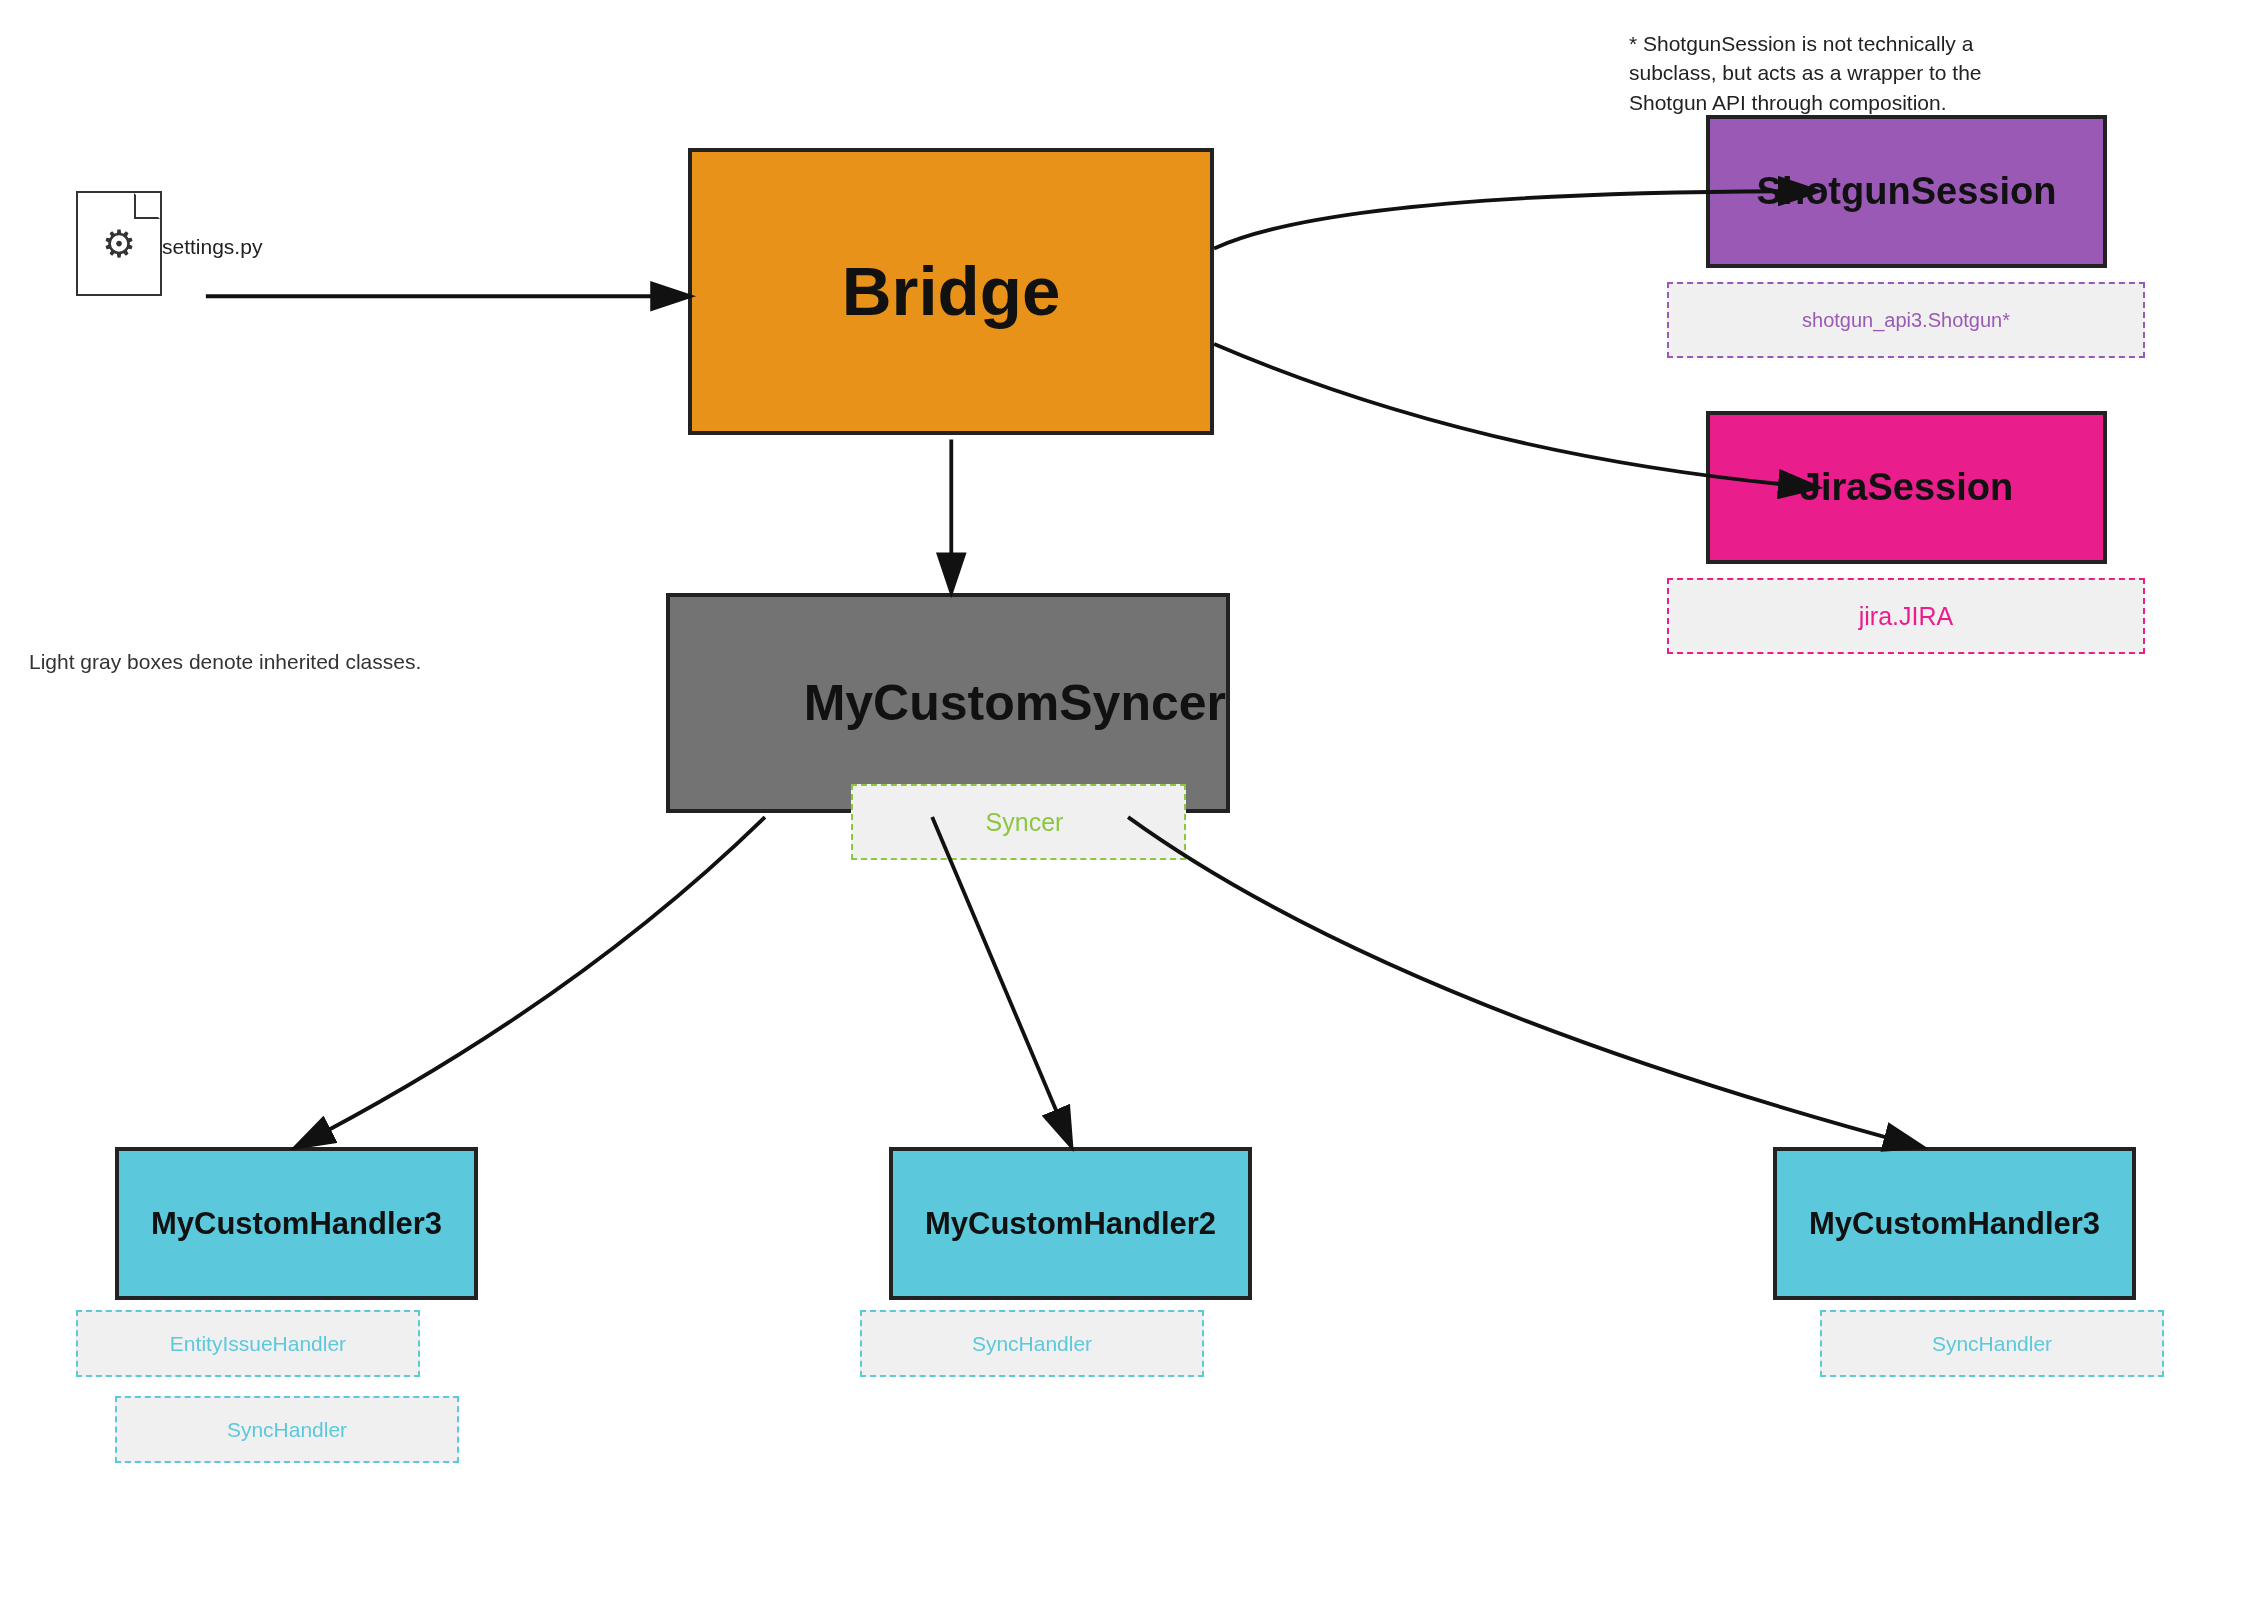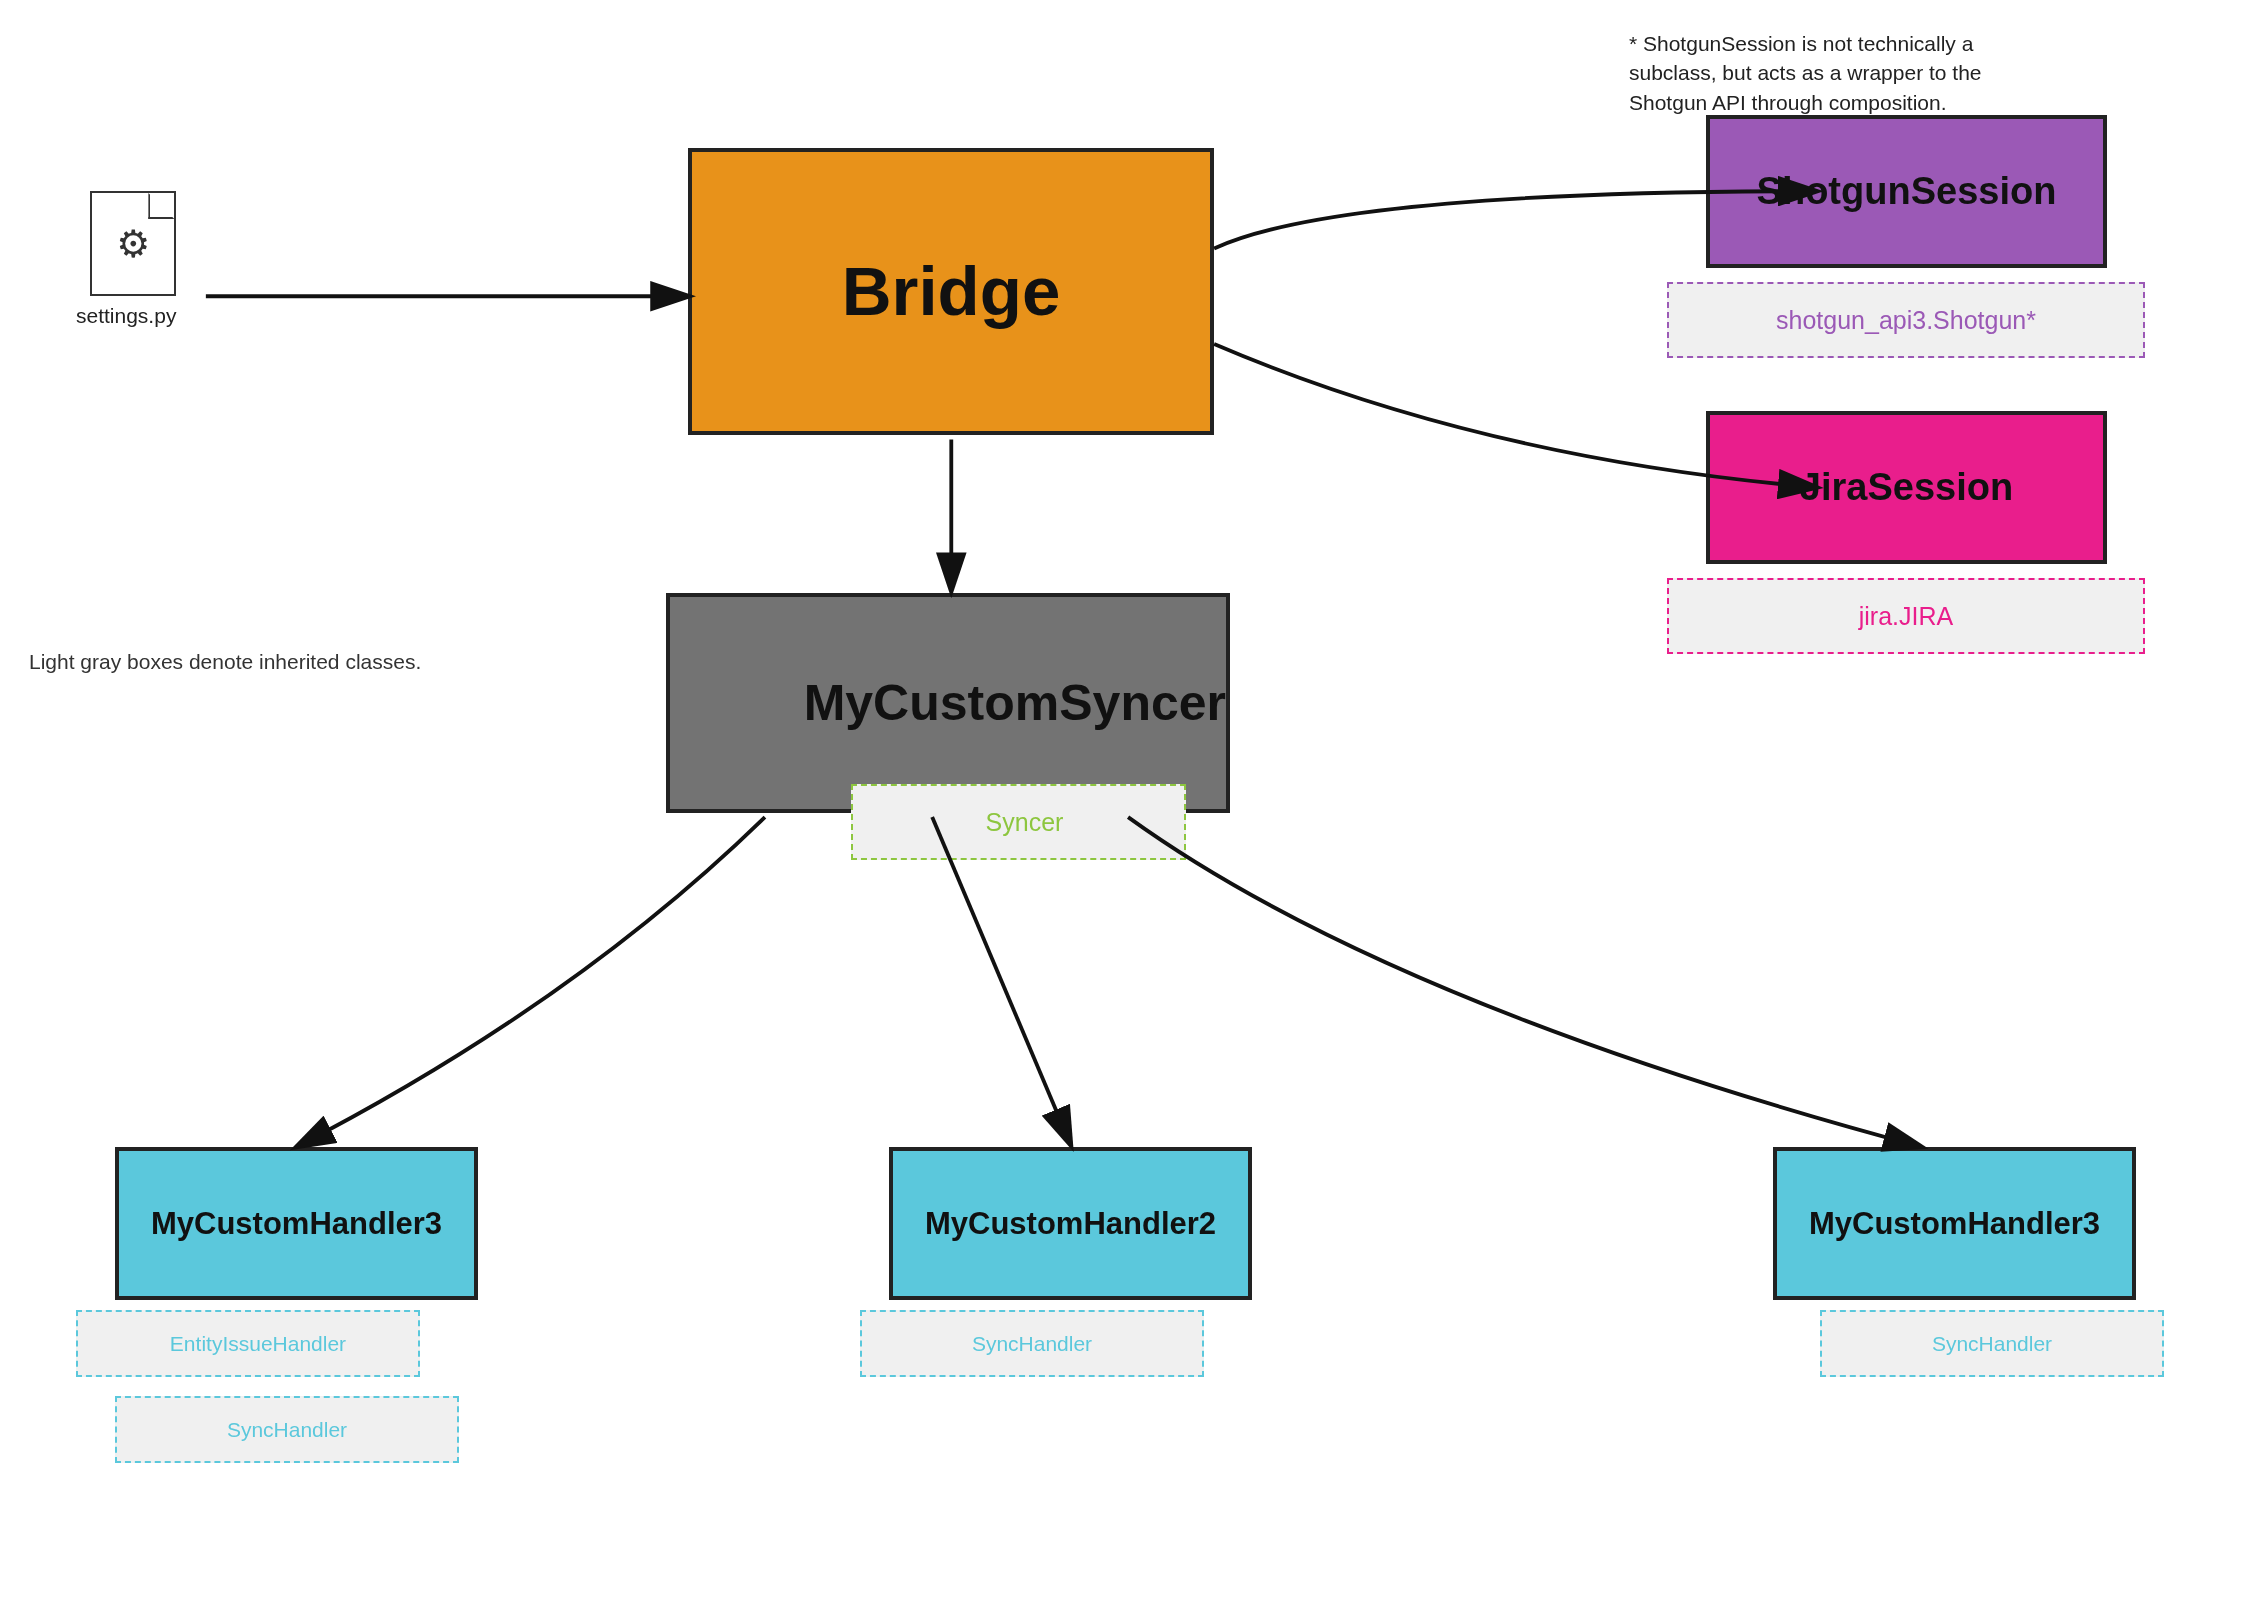--- a/index.html
+++ b/index.html
@@ -39,22 +39,22 @@
       font-size: 21px;
       color: #333;
     }
 
     
     .settings-file {
       position: absolute;
       top: 191px;
       left: 76px;
       display: flex;
-      flex-direction: column;
-      align-items: flex-end;
+      flex-direction: row;
+      align-items: center;
       font-size: 21px;
       color: #222;
     }
     .file-icon {
       width: 86px;
       height: 105px;
       border: 2.9px solid #333;
       background: #fff;
       position: relative;
       display: flex;
@@ -118,21 +118,21 @@
       position: absolute;
       top: 282px;
       right: 115px;
       width: 478px;
       height: 76px;
       background: #f0f0f0;
       border: 2.9px dashed #9B59B6;
       display: flex;
       align-items: center;
       justify-content: center;
-      font-size: 25px;
+      font-size: 20px;
       color: #9B59B6;
     }
 
     
     .jira-session-box {
       position: absolute;
       top: 411px;
       right: 153px;
       width: 401px;
       height: 153px;

